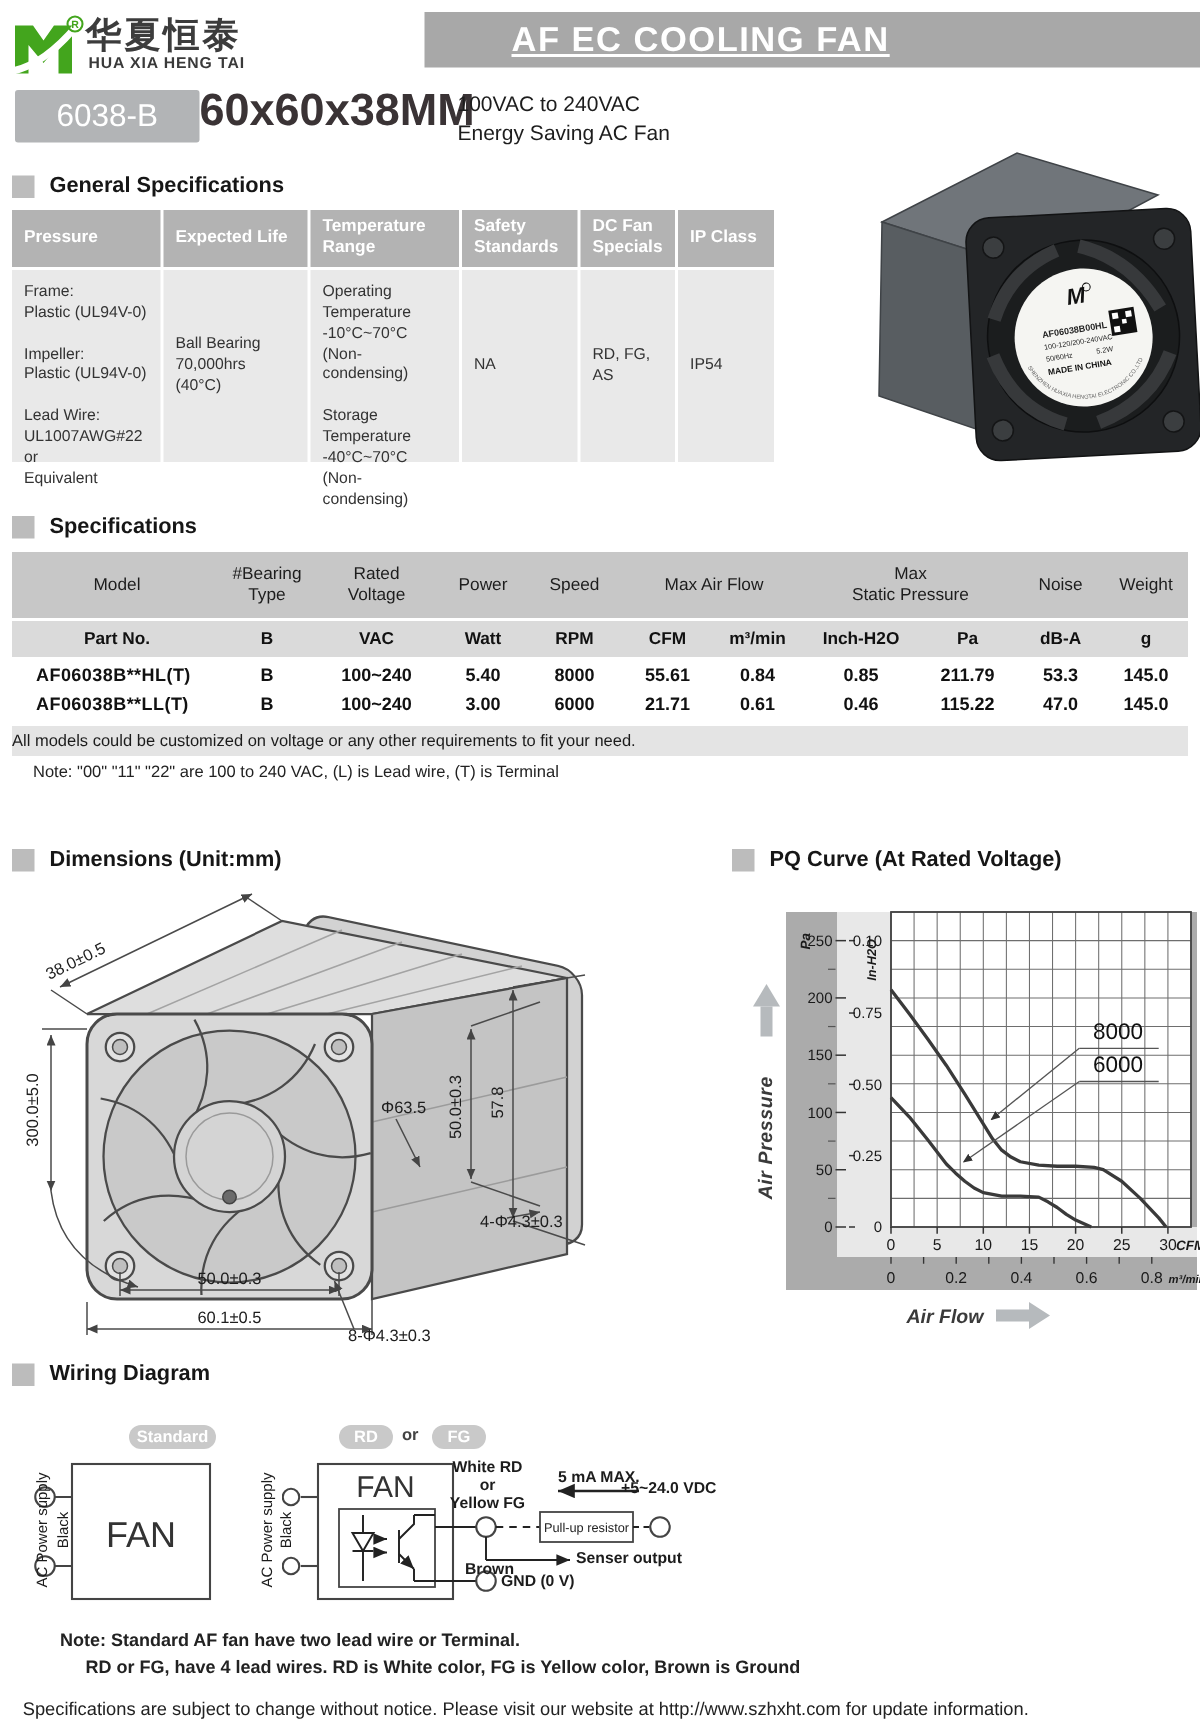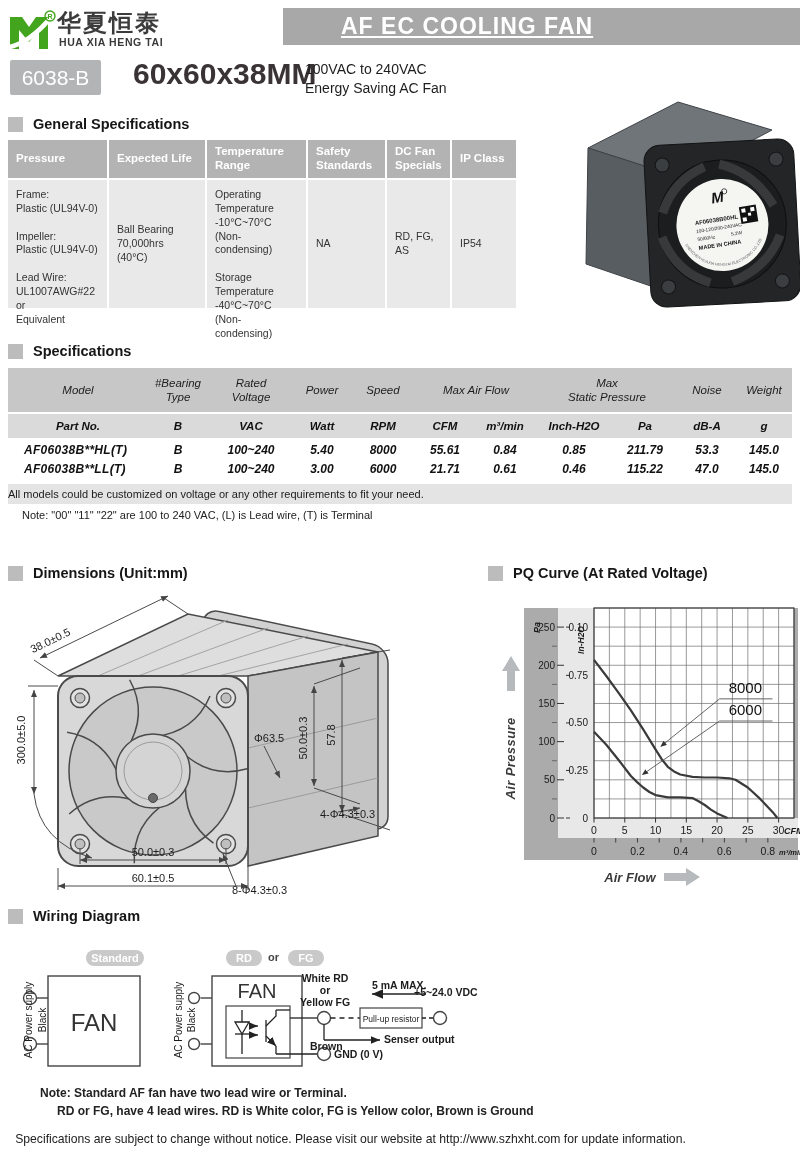--- a/index.html
+++ b/index.html
@@ -5,37 +5,37 @@
   html,body{margin:0;padding:0;background:#fff;}
   .page{position:relative;width:800px;height:1155px;background:#fff;overflow:hidden;
         font-family:"Liberation Sans",sans-serif;color:#222;}
   .abs{position:absolute;}
   .pre{white-space:pre-line;}
   
   .banner{left:283px;top:8px;width:517px;height:37px;background:#a8a8a8;color:#fff;
           font-size:23px;font-weight:bold;line-height:37px;padding-left:58px;box-sizing:border-box;letter-spacing:1px;text-decoration:underline;}
   .logo-cn{left:57px;top:7px;font-size:24px;font-weight:bold;color:#3c3c3c;letter-spacing:2px;}
   .logo-en{left:59px;top:36px;font-size:10.5px;font-weight:bold;color:#3a3a3a;letter-spacing:.6px;}
-  .badge-model{left:10px;top:60px;width:91px;height:35px;background:#b2b4b6;color:#fff;
+  .badge-model{left:10px;top:60px;width:123px;height:35px;background:#b2b4b6;color:#fff;
           font-size:21px;display:flex;align-items:center;justify-content:center;border-radius:2px;}
   .size-text{left:133px;top:57px;font-size:30px;color:#3a3335;font-weight:600;}
   .volt-desc{left:305px;top:60px;font-size:14px;line-height:1.35;color:#1d1d1d;}
   
   .sec{display:flex;align-items:center;gap:10px;}
   .sec .sq{width:15px;height:15px;background:#bcbcbc;}
   .sec .t{font-size:14.5px;font-weight:bold;color:#161616;text-align:center;}
   
   .gtable{left:8px;top:140px;width:510px;display:grid;grid-template-columns:99px 96px 99px 77px 63px 64px;gap:2px;}
   .gtable .h{background:#b3b3b3;color:#fff;font-weight:bold;font-size:11.5px;height:38px;
              display:flex;align-items:center;padding:2px 8px;box-sizing:border-box;line-height:1.2;}
   .gtable .b{background:#e9e9e9;color:#333;font-size:10.5px;line-height:1.32;height:128px;
              padding:8px 8px;box-sizing:border-box;}
   .gtable .b.mid{display:flex;align-items:center;}
   
-  .spec-grid{left:8px;width:784px;display:grid;grid-template-columns:140px 60px 86px 56px 66px 58px 62px 76px 66px 58px 56px;position:absolute;font-style:italic;}
+  .spec-grid{left:8px;width:784px;display:grid;grid-template-columns:140px 60px 86px 56px 66px 58px 62px 76px 66px 58px 56px;position:absolute;}
   .spec-grid .cell{display:flex;align-items:center;justify-content:center;text-align:center;line-height:1.25;}
   .band1{top:368px;height:44px;}
   .band1 .cell{background:#c7c7c7;font-size:11.5px;color:#1d1d1d;height:44px;}
   .band2{top:414px;height:24px;}
   .band2 .cell{background:#dadada;font-size:11.5px;font-weight:600;color:#111;height:24px;}
   .span2a{grid-column:6/8;} .span2b{grid-column:8/10;}
   .spec-datarow{height:19px;}
   .spec-datarow .scell{font-size:12px;font-weight:600;color:#111;display:flex;align-items:center;justify-content:center;}
   .spec-datarow .scell.c0{justify-content:flex-start;padding-left:16px;letter-spacing:.3px;}
   .note-bar{left:8px;top:484px;width:784px;height:20px;background:#e4e4e4;font-size:11px;color:#1b1b1b;

